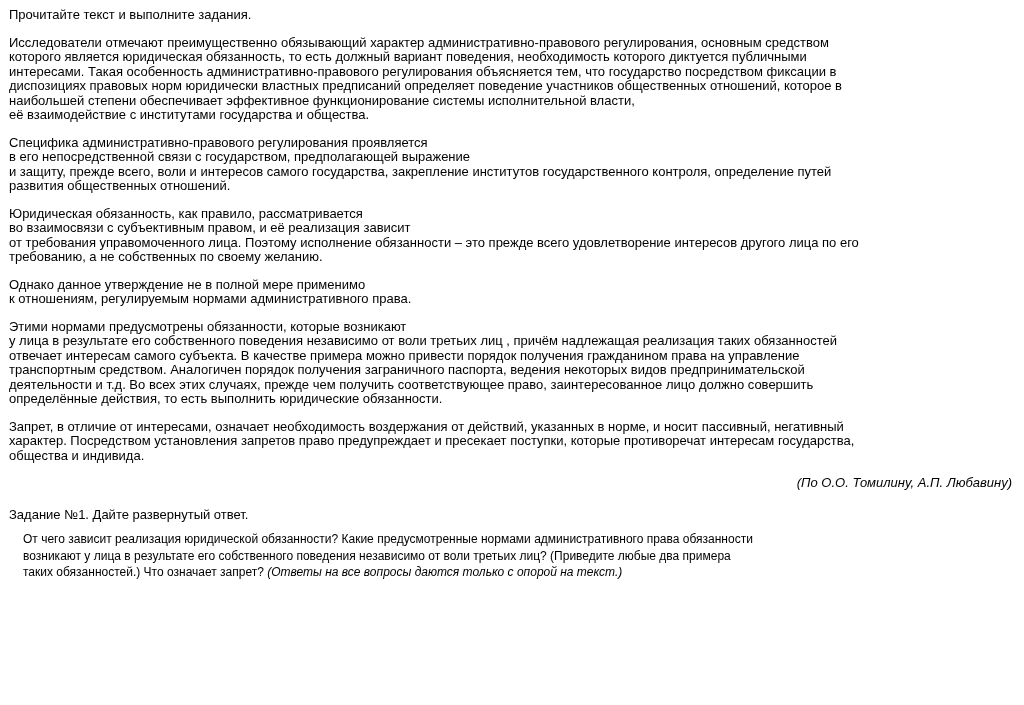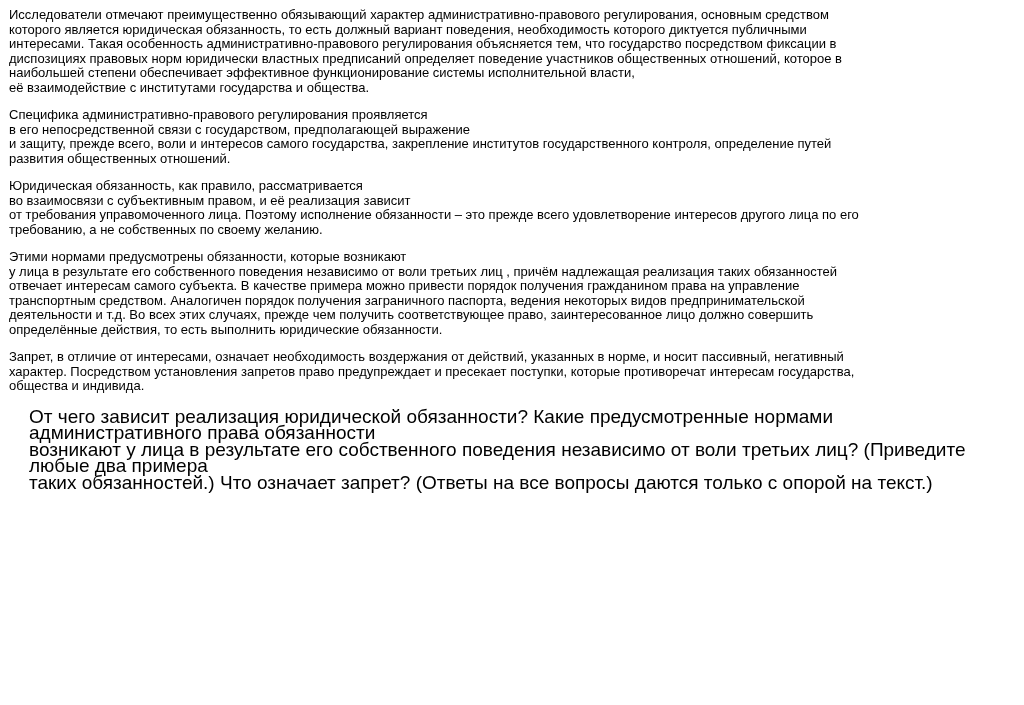--- a/index.html
+++ b/index.html
@@ -32,63 +32,69 @@
   }
   .attribution {
     margin: 4px 2px 17px 0;
     text-align: right;
     font-style: italic;
   }
   .task-title {
     margin: 0 0 3px 0;
   }
   .question {
-    margin: 15px;
+    margin: 9px;
     padding-left: 5px;
-    font-size: 19px;
+    font-size: 12px;
     line-height: 16.5px;
     white-space: pre-line;
   }
   .question .note {
+    font-style: italic;
   }
 </style>
 </head>
 <body>
 
 <div class="page">
 
+  <p class="instruction">Прочитайте текст и выполните задания.</p>
 
   <p class="para">Исследователи отмечают преимущественно обязывающий характер административно-правового регулирования, основным средством
 которого является юридическая обязанность, то есть должный вариант поведения, необходимость которого диктуется публичными
 интересами. Такая особенность административно-правового регулирования объясняется тем, что государство посредством фиксации в
 диспозициях правовых норм юридически властных предписаний определяет поведение участников общественных отношений, которое в
 наибольшей степени обеспечивает эффективное функционирование системы исполнительной власти,
 её взаимодействие с институтами государства и общества.</p>
 
   <p class="para">Специфика административно-правового регулирования проявляется
 в его непосредственной связи с государством, предполагающей выражение
 и защиту, прежде всего, воли и интересов самого государства, закрепление институтов государственного контроля, определение путей
 развития общественных отношений.</p>
 
   <p class="para">Юридическая обязанность, как правило, рассматривается
 во взаимосвязи с субъективным правом, и её реализация зависит
 от требования управомоченного лица. Поэтому исполнение обязанности – это прежде всего удовлетворение интересов другого лица по его
 требованию, а не собственных по своему желанию.</p>
 
+  <p class="para">Однако данное утверждение не в полной мере применимо
+к отношениям, регулируемым нормами административного права.</p>
 
   <p class="para">Этими нормами предусмотрены обязанности, которые возникают
 у лица в результате его собственного поведения независимо от воли третьих лиц , причём надлежащая реализация таких обязанностей
 отвечает интересам самого субъекта. В качестве примера можно привести порядок получения гражданином права на управление
 транспортным средством. Аналогичен порядок получения заграничного паспорта, ведения некоторых видов предпринимательской
 деятельности и т.д. Во всех этих случаях, прежде чем получить соответствующее право, заинтересованное лицо должно совершить
 определённые действия, то есть выполнить юридические обязанности.</p>
 
   <p class="para">Запрет, в отличие от интересами, означает необходимость воздержания от действий, указанных в норме, и носит пассивный, негативный
 характер. Посредством установления запретов право предупреждает и пресекает поступки, которые противоречат интересам государства,
 общества и индивида.</p>
 
+  <p class="attribution">(По О.О. Томилину, А.П. Любавину)</p>
 
+  <p class="task-title">Задание №1. Дайте развернутый ответ.</p>
 
   <p class="question"><span>От чего зависит реализация юридической обязанности? Какие предусмотренные нормами административного права обязанности
 возникают у лица в результате его собственного поведения независимо от воли третьих лиц? (Приведите любые два примера
 таких обязанностей.) Что означает запрет? </span><span class="note">(Ответы на все вопросы даются только с опорой на текст.)</span></p>
 
 </div>
 
 </body></html>

